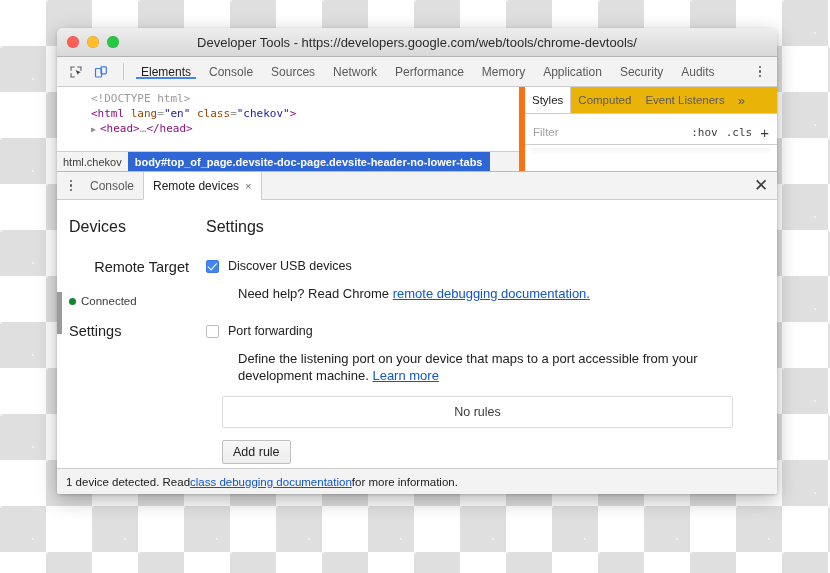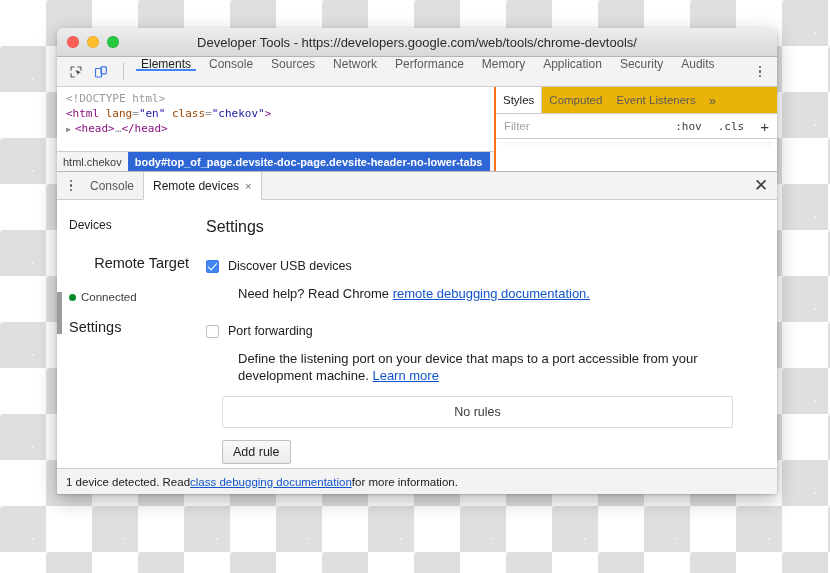--- a/index.html
+++ b/index.html
@@ -88,21 +88,21 @@
     border-radius: 2px;
   }
   .tb-sep {
     width: 1px;
     height: 17px;
     background: #c9c9c9;
     margin: 0 8px;
   }
   .dt-tabs {
     display: flex;
-    align-items: flex-start;
+    align-items: center;
     height: 29px;
     flex: 1;
   }
   .dt-tab {
     display: flex;
     align-items: center;
     padding: 0 9px;
     font-size: 12px;
     color: #5a5a5a;
     position: relative;
@@ -137,23 +137,24 @@
   }
 
   
   .dt-body {
     display: flex;
     height: 84px;
     background: #ffffff;
   }
   .elements-pane {
     width: 437px;
-    border-right: 2px solid #f97316;
+    border-right: 6px solid #f97316;
     position: relative;
     overflow: hidden;
+    padding-left: 25px;
   }
   .dom-tree {
     font-family: "DejaVu Sans Mono", monospace;
     font-size: 11px;
     line-height: 15px;
     padding: 4px 0 0 9px;
     color: #222;
     white-space: nowrap;
   }
   .dom-line { height: 15px; }
@@ -230,21 +231,22 @@
     color: #5a5a5a;
     font-size: 13px;
   }
   .filter-bar {
     height: 24px;
     display: flex;
     align-items: center;
     border-bottom: 1px solid #cdcdcd;
     padding: 0 6px;
     font-size: 11.5px;
-    gap: 16px;
+    gap: 8px;
+    margin-top: 6px;
   }
   .filter-input {
     flex: 1;
     border: none;
     outline: none;
     font-size: 11.5px;
     font-family: "Liberation Sans", sans-serif;
     color: #222;
     background: transparent;
     min-width: 0;
@@ -353,21 +355,21 @@
   .rd-scrollbar {
     position: absolute;
     left: 0;
     top: 92px;
     width: 5px;
     height: 42px;
     background: #9b9b9b;
     border-radius: 0;
   }
   .rd-h {
-    font-size: 12px;
+    font-size: 16px;
     color: #212121;
     margin-bottom: 23px;
   }
   .rd-target {
     font-size: 14.5px;
     color: #212121;
     margin-bottom: 20px;
     text-align: right;
   }
   .rd-status {

